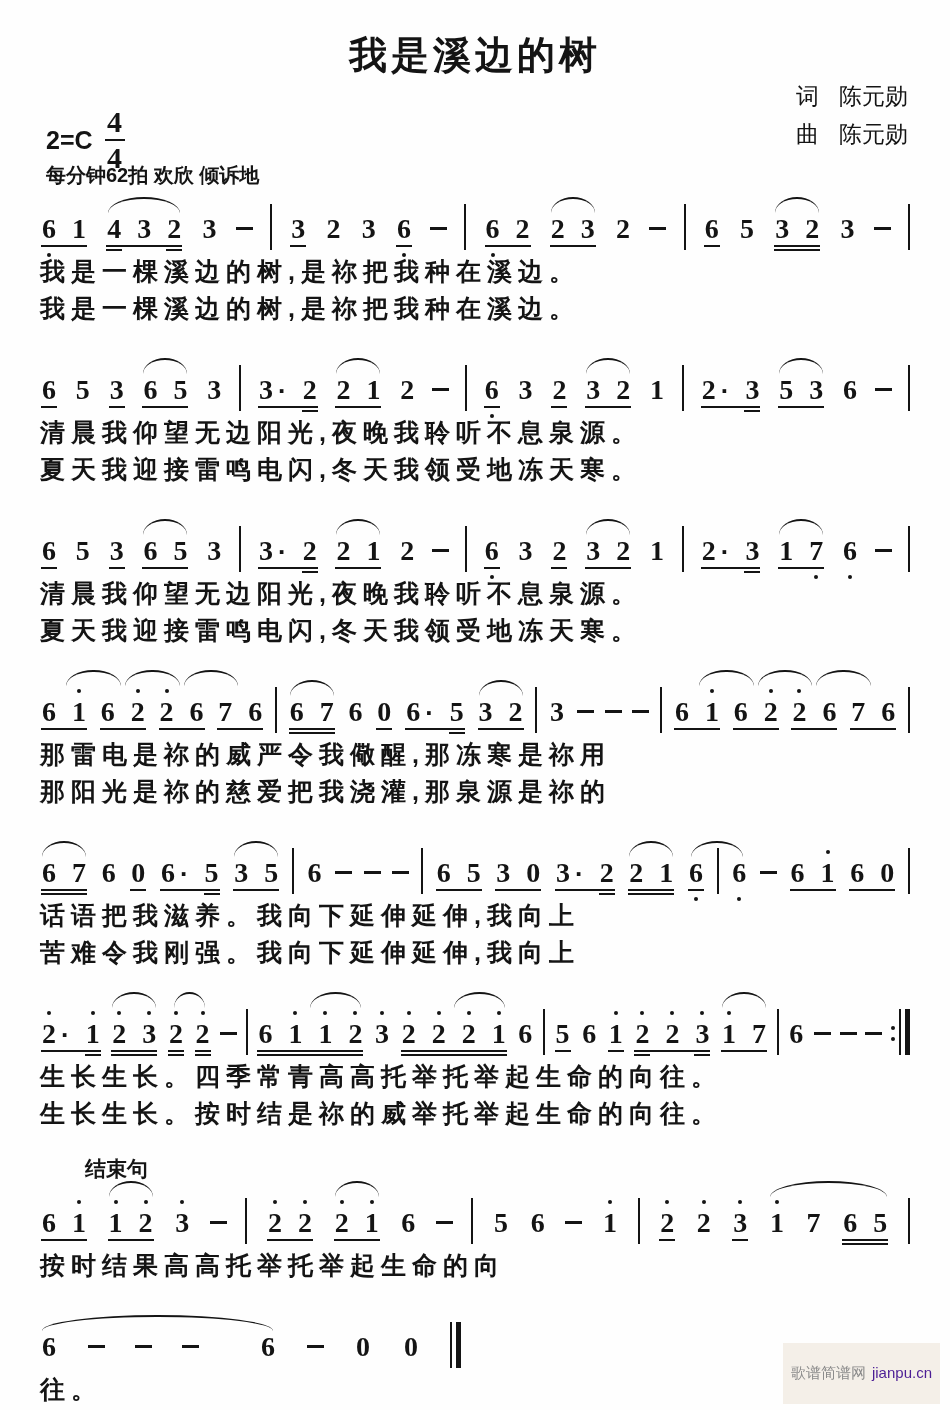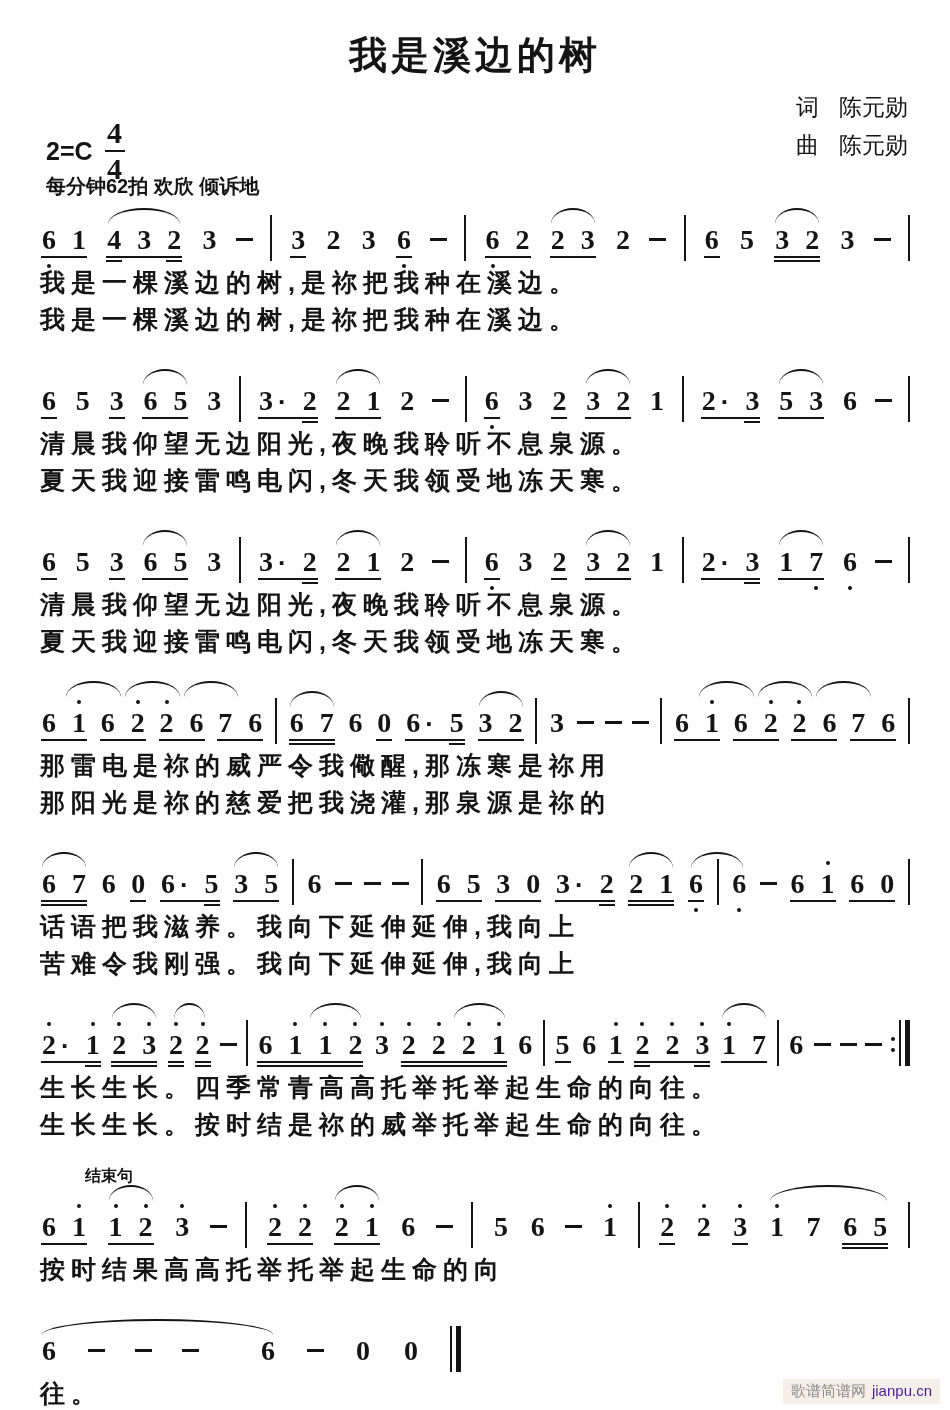--- a/index.html
+++ b/index.html
@@ -1,20 +1,20 @@
 <!DOCTYPE html>
 <html><head>
 <meta charset="utf-8">
 <style>
   html,body{margin:0;padding:0;}
   body{width:950px;height:1410px;background:#fefefe;color:#141414;
        font-family:"Liberation Sans",sans-serif;overflow:hidden;}
   .page{position:relative;width:950px;height:1410px;box-sizing:border-box;padding:30px 40px 0;}
   .title{text-align:center;font-size:38px;font-weight:bold;letter-spacing:4px;
-         font-family:"Liberation Serif",serif;margin-bottom:11px;}
+         font-family:"Liberation Serif",serif;margin-bottom:0;}
   .header-row{position:relative;height:108px;}
   .keysig{position:absolute;left:6px;top:26px;display:flex;align-items:center;gap:12px;}
   .key{font-size:25px;font-weight:bold;}
   .frac{display:flex;flex-direction:column;align-items:center;line-height:1;}
   .frac .fv{font-size:30px;font-weight:bold;font-family:"Liberation Serif",serif;}
   .frac .fbar{width:20px;height:2px;background:#141414;margin:2px 0;}
   .credits{position:absolute;right:2px;top:0;font-size:23px;}
   .credits .row{display:flex;gap:20px;margin-bottom:7px;justify-content:flex-end;}
   .tempo{position:absolute;left:6px;bottom:0;font-size:20px;font-weight:bold;}
   .system{margin-bottom:23px;}
@@ -41,23 +41,23 @@
   .endbar .dots i{width:4px;height:4px;border-radius:50%;background:#141414;}
   .thin{width:2px;height:46px;background:#141414;}
   .thick{width:5px;height:46px;background:#141414;}
   .arc{position:absolute;height:14px;border-top:2px solid #141414;
        border-radius:50% / 100% 100% 0 0;pointer-events:none;}
   .lyr{display:flex;justify-content:flex-start;font-size:25px;font-weight:bold;
        line-height:37px;letter-spacing:6px;}
   .lyr .seg{white-space:nowrap;}
   .lyr.left{justify-content:flex-start;}
   .lyr.pad-right{padding-right:135px;}
-  .ending-label{font-size:16px;font-weight:bold;margin:0 0 0 45px;}
+  .ending-label{font-size:21px;font-weight:bold;margin:0 0 0 45px;}
   .watermark{position:absolute;right:10px;bottom:6px;font-size:15px;color:#8a8a8a;
-             background:#f4efe8;padding:3px 8px;display:flex;gap:6px;align-items:baseline;}
+             background:#f4efe8;padding:21px 8px;display:flex;gap:6px;align-items:baseline;}
   .watermark .url{color:#4c1d95;}
 </style>
 </head>
 <body>
 
 <div class="page">
   <div class="title">我是溪边的树</div>
 
   <div class="header-row">
     <div class="keysig">

